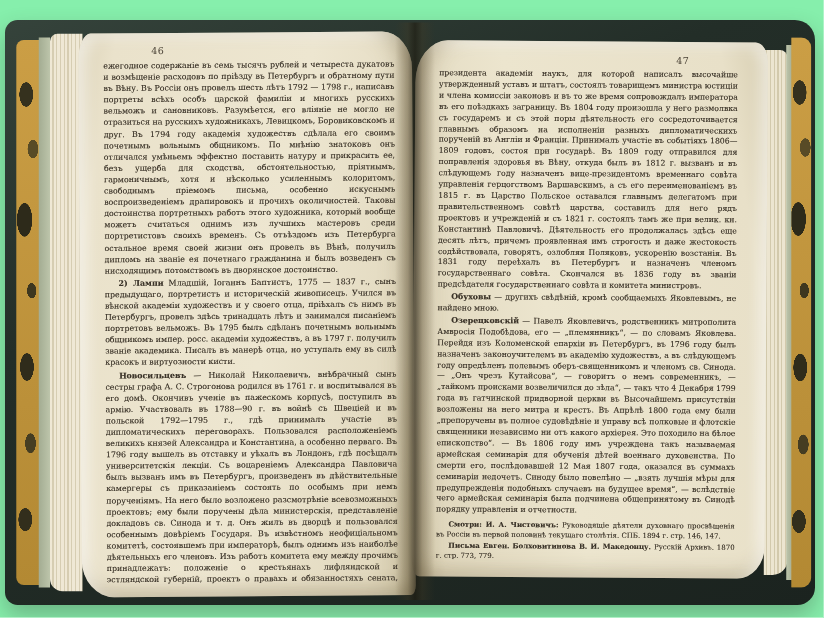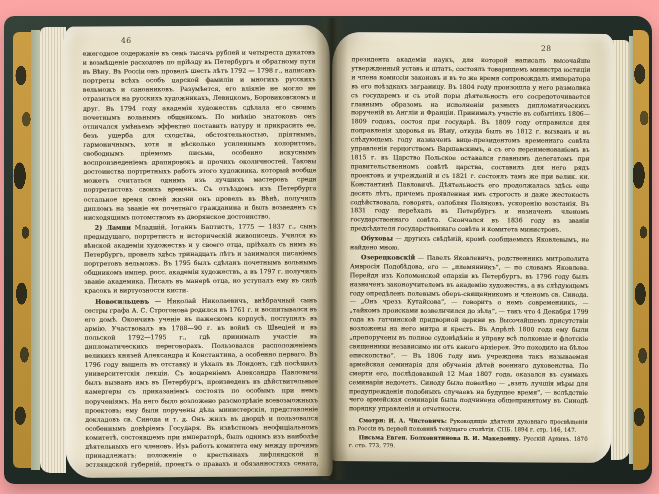--- a/index.html
+++ b/index.html
@@ -1,20 +1,20 @@
 <!DOCTYPE html>
 <html lang="ru"><head>
 <meta charset="utf-8">
 <style>
   html,body { margin:0; padding:0; }
   body { background:#ffffff; }
 
   .photo {
     position:relative; width:659px; height:494px;
-    background:#fca5a5; overflow:hidden;
+    background:#86efac; overflow:hidden;
     font-family:"DejaVu Serif", serif;
   }
 
   
   .cover {
     position:absolute; left:4px; top:16px; width:648px; height:468px;
     background:linear-gradient(155deg,#35433b 0%, #232e28 35%, #1b231f 100%);
     border-radius:10px 16px 14px 10px;
     box-shadow:0 8px 18px rgba(50,48,40,.30);
   }
@@ -117,21 +117,21 @@
   <div class="stack-left"></div>
 
   <div class="stack-right"></div>
   <div class="endpaper-right"></div>
   <div class="marble marble-right"></div>
 
   <div class="page-left"></div>
   <div class="page-right"></div>
 
   <div class="folio folio-left">46</div>
-  <div class="folio folio-right">28</div>
+  <div class="folio folio-right">47</div>
 
   <div class="textcol text-left">
     <p><span>ежегодное содержаніе въ семь тысячъ рублей и четыреста дукатовъ и возмѣщеніе расходовъ по пріѣзду въ Петербургъ и обратному пути въ Вѣну. Въ Россіи онъ провелъ шесть лѣтъ 1792 — 1798 г., написавъ портреты всѣхъ особъ царской фамиліи и многихъ русскихъ вельможъ и сановниковъ. Разумѣется, его вліяніе не могло не отразиться на русскихъ художникахъ, Левицкомъ, Боровиковскомъ и друг. Въ 1794 году академія художествъ сдѣлала его своимъ почетнымъ вольнымъ общникомъ. По мнѣнію знатоковъ онъ отличался умѣньемъ эффектно поставить натуру и прикрасить ее, безъ ущерба для сходства, обстоятельностью, пріятнымъ, гармоничнымъ, хотя и нѣсколько усиленнымъ колоритомъ, свободнымъ пріемомъ письма, особенно искуснымъ воспроизведеніемъ драпировокъ и прочихъ околичностей. Таковы достоинства портретныхъ работъ этого художника, который вообще можетъ считаться однимъ изъ лучшихъ мастеровъ среди портретистовъ своихъ временъ. Съ отъѣздомъ изъ Петербурга остальное время своей жизни онъ провелъ въ Вѣнѣ, получилъ дипломъ на званіе ея почетнаго гражданина и былъ возведенъ съ нисходящимъ потомствомъ въ дворянское достоинство.</span></p>
     <p class="indent"><b class="entry-lead">2) Лампи</b><span> Младшій, Іоганнъ Баптистъ, 1775 — 1837 г., сынъ предыдущаго, портретистъ и историческій живописецъ. Учился въ вѣнской академіи художествъ и у своего отца, пріѣхалъ съ нимъ въ Петербургъ, провелъ здѣсь тринадцать лѣтъ и занимался писаніемъ портретовъ вельможъ. Въ 1795 былъ сдѣланъ почетнымъ вольнымъ общникомъ импер. росс. академіи художествъ, а въ 1797 г. получилъ званіе академика. Писалъ въ манерѣ отца, но уступалъ ему въ силѣ красокъ и виртуозности кисти.</span></p>
     <p class="indent"><b class="entry-lead">Новосильцевъ</b><span> — Николай Николаевичъ, внѣбрачный сынъ сестры графа А. С. Строгонова родился въ 1761 г. и воспитывался въ его домѣ. Окончивъ ученіе въ пажескомъ корпусѣ, поступилъ въ армію. Участвовалъ въ 1788—90 г. въ войнѣ съ Швеціей и въ польской 1792—1795 г., гдѣ принималъ участіе въ дипломатическихъ переговорахъ. Пользовался расположеніемъ великихъ князей Александра и Константина, а особенно перваго. Въ 1796 году вышелъ въ отставку и уѣхалъ въ Лондонъ, гдѣ посѣщалъ университетскія лекціи. Съ воцареніемъ Александра Павловича былъ вызванъ имъ въ Петербургъ, произведенъ въ дѣйствительные камергеры съ приказаніемъ состоять по особымъ при немъ порученіямъ. На него было возложено разсмотрѣніе всевозможныхъ проектовъ; ему были поручены дѣла министерскія, представленіе докладовъ св. Синода и т. д. Онъ жилъ въ дворцѣ и пользовался особеннымъ довѣріемъ Государя. Въ извѣстномъ неофиціальномъ комитетѣ, состоявшемъ при императорѣ, былъ однимъ изъ наиболѣе дѣятельныхъ его членовъ. Изъ работъ комитета ему между прочимъ принадлежатъ: положеніе о крестьянахъ лифляндской и эстляндской губерній, проектъ о правахъ и обязанностяхъ сената, проектъ объ учрежденіи министерствъ и т. п. По закрытіи комитета взялъ на себя обязанности попечителя с.-петербургскаго учебнаго округа и</span></p>
   </div>
 
   <div class="textcol text-right">
     <p><span>президента академіи наукъ, для которой написалъ высочайше утвержденный уставъ и штатъ, состоялъ товарищемъ министра юстиціи и члена комиссіи законовъ и въ то же время сопровождалъ императора въ его поѣздкахъ заграницу. Въ 1804 году произошла у него размолвка съ государемъ и съ этой поры дѣятельность его сосредоточивается главнымъ образомъ на исполненіи разныхъ дипломатическихъ порученій въ Англіи и Франціи. Принималъ участіе въ событіяхъ 1806—1809 годовъ, состоя при государѣ. Въ 1809 году отправился для поправленія здоровья въ Вѣну, откуда былъ въ 1812 г. вызванъ и въ слѣдующемъ году назначенъ вице-президентомъ временнаго совѣта управленія герцогствомъ Варшавскимъ, а съ его переименованіемъ въ 1815 г. въ Царство Польское оставался главнымъ делегатомъ при правительственномъ совѣтѣ царства, составилъ для него рядъ проектовъ и учрежденій и съ 1821 г. состоялъ тамъ же при велик. кн. Константинѣ Павловичѣ. Дѣятельность его продолжалась здѣсь еще десять лѣтъ, причемъ проявленная имъ строгость и даже жестокость содѣйствовала, говорятъ, озлобляя Поляковъ, ускоренію возстанія. Въ 1831 году переѣхалъ въ Петербургъ и назначенъ членомъ государственнаго совѣта. Скончался въ 1836 году въ званіи предсѣдателя государственнаго совѣта и комитета министровъ.</span></p>
     <p class="indent"><b class="entry-lead">Обуховы</b><span> — другихъ свѣдѣній, кромѣ сообщаемыхъ Яковлевымъ, не найдено мною.</span></p>

